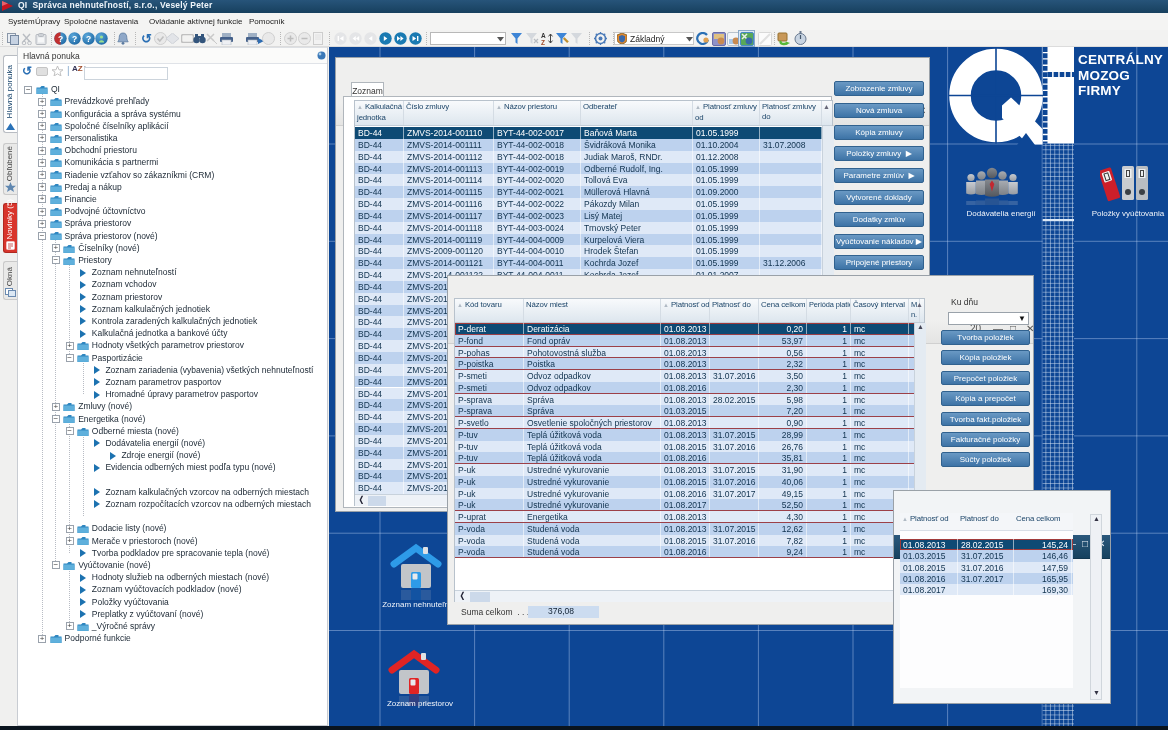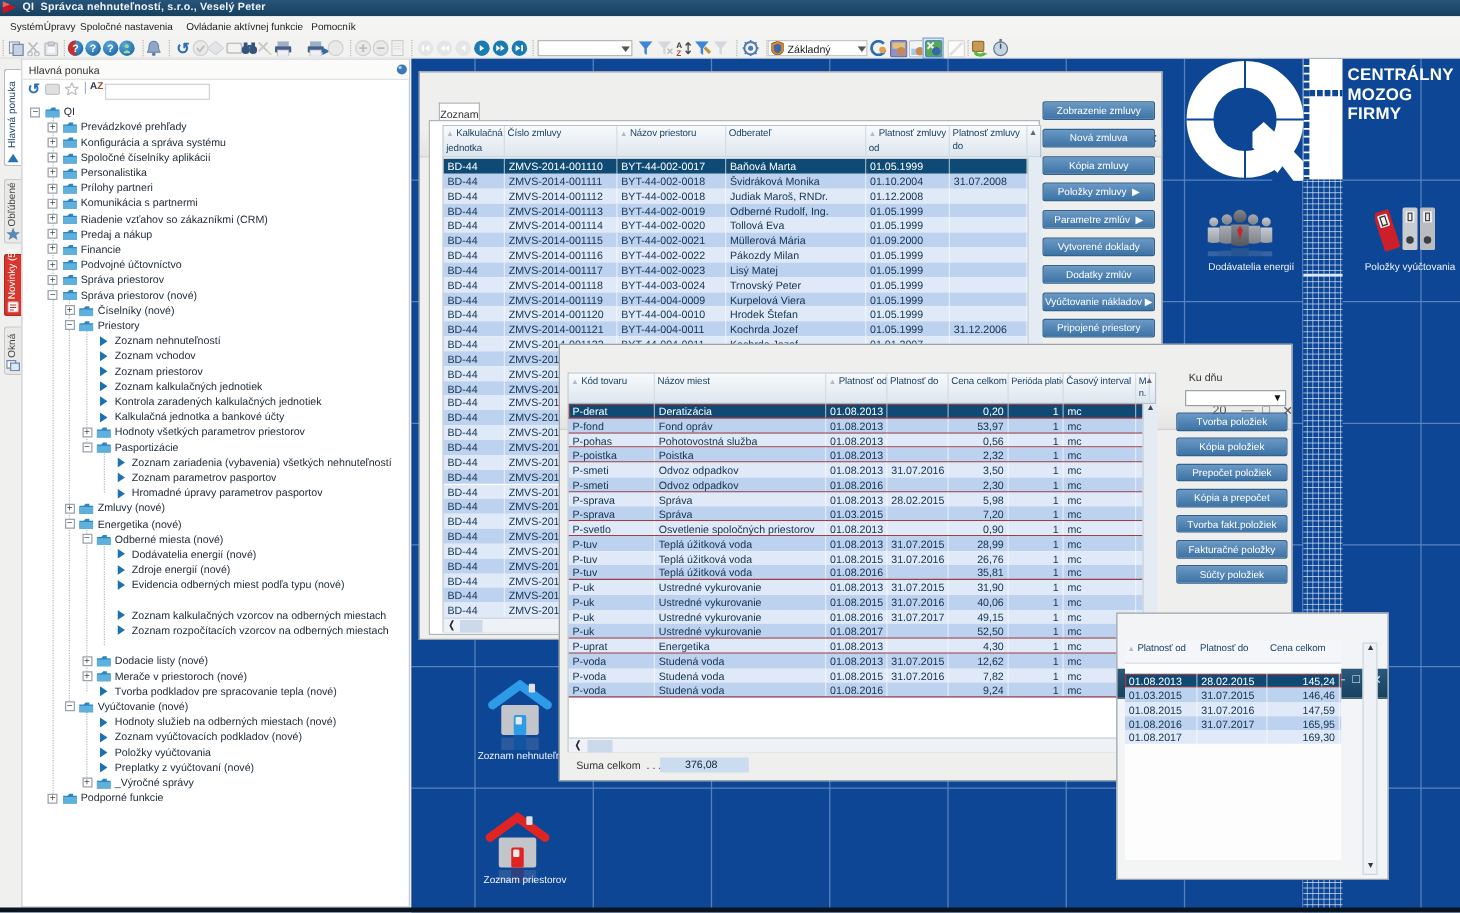--- a/index.html
+++ b/index.html
@@ -463,21 +463,21 @@
             <path d="M0.5 3.5H11.5V8.9H0.5Z" fill="#5fb0dc"></path>
           </svg>
           <span class="abs" style="left:46.6px;top:0.8px;font-size:8.5px;color:#222e3a;white-space:nowrap">Personalistika</span>
         </div>
         <div class="abs" style="top:96.5px;left:0;width:311px;height:12.2px">
           <span class="abs" style="left:20.1px;top:2.1px;width:8px;height:8px;background:#fff;border:1px solid #9aa2ac;line-height:6.5px;font-size:8px;text-align:center;color:#444">+</span>
           <svg class="abs" style="left:31.7px;top:1.6px" width="12" height="9.4">
             <path d="M0.5 2.5H4L5.5 1H8.5V2.5H11.5V8.9H0.5Z" fill="#2e86c0"></path>
             <path d="M0.5 3.5H11.5V8.9H0.5Z" fill="#5fb0dc"></path>
           </svg>
-          <span class="abs" style="left:46.6px;top:0.8px;font-size:8.5px;color:#222e3a;white-space:nowrap">Prílohy partneri</span>
+          <span class="abs" style="left:46.6px;top:0.8px;font-size:8.5px;color:#222e3a;white-space:nowrap">Obchodní priestoru</span>
         </div>
         <div class="abs" style="top:108.7px;left:0;width:311px;height:12.2px">
           <span class="abs" style="left:20.1px;top:2.1px;width:8px;height:8px;background:#fff;border:1px solid #9aa2ac;line-height:6.5px;font-size:8px;text-align:center;color:#444">+</span>
           <svg class="abs" style="left:31.7px;top:1.6px" width="12" height="9.4">
             <path d="M0.5 2.5H4L5.5 1H8.5V2.5H11.5V8.9H0.5Z" fill="#2e86c0"></path>
             <path d="M0.5 3.5H11.5V8.9H0.5Z" fill="#5fb0dc"></path>
           </svg>
           <span class="abs" style="left:46.6px;top:0.8px;font-size:8.5px;color:#222e3a;white-space:nowrap">Komunikácia s partnermi</span>
         </div>
         <div class="abs" style="top:120.9px;left:0;width:311px;height:12.2px">
@@ -637,21 +637,21 @@
             <path d="M0.5 3.5H11.5V8.9H0.5Z" fill="#5fb0dc"></path>
           </svg>
           <span class="abs" style="left:73.8px;top:0.8px;font-size:8.5px;color:#222e3a;white-space:nowrap">Odberné miesta (nové)</span>
         </div>
         <div class="abs" style="top:389.3px;left:0;width:311px;height:12.2px">
           <svg class="abs" style="left:75.8px;top:2.2px" width="6" height="8">
             <polygon points="0,0 6,4 0,8" fill="#1c72b0"></polygon>
           </svg>
           <span class="abs" style="left:87.4px;top:0.8px;font-size:8.5px;color:#222e3a;white-space:nowrap">Dodávatelia energií (nové)</span>
         </div>
-        <div class="abs" style="top:401.5px;left:0;width:311px;height:12.2px">
+        <div class="abs" style="top:401.5px;left:16px;width:311px;height:12.2px">
           <svg class="abs" style="left:75.8px;top:2.2px" width="6" height="8">
             <polygon points="0,0 6,4 0,8" fill="#1c72b0"></polygon>
           </svg>
           <span class="abs" style="left:87.4px;top:0.8px;font-size:8.5px;color:#222e3a;white-space:nowrap">Zdroje energií (nové)</span>
         </div>
         <div class="abs" style="top:413.7px;left:0;width:311px;height:12.2px">
           <svg class="abs" style="left:75.8px;top:2.2px" width="6" height="8">
             <polygon points="0,0 6,4 0,8" fill="#1c72b0"></polygon>
           </svg>
           <span class="abs" style="left:87.4px;top:0.8px;font-size:8.5px;color:#222e3a;white-space:nowrap">Evidencia odberných miest podľa typu (nové)</span>
@@ -800,21 +800,21 @@
           <div class="cell" style="left:49px;width:90px">ZMVS-2014-001114</div>
           <div class="cell" style="left:139px;width:87px">BYT-44-002-0020</div>
           <div class="cell" style="left:226px;width:112px">Tollová Eva</div>
           <div class="cell" style="left:338px;width:67px">01.05.1999</div>
           <div class="cell" style="left:405px;width:62px"></div>
         </div>
         <div class="row rmed" style="top:85.2px;height:11.84px">
           <div class="cell" style="left:0px;width:49px">BD-44</div>
           <div class="cell" style="left:49px;width:90px">ZMVS-2014-001115</div>
           <div class="cell" style="left:139px;width:87px">BYT-44-002-0021</div>
-          <div class="cell" style="left:226px;width:112px">Müllerová Mária</div>
+          <div class="cell" style="left:226px;width:112px">Müllerová Hlavná</div>
           <div class="cell" style="left:338px;width:67px">01.09.2000</div>
           <div class="cell" style="left:405px;width:62px"></div>
         </div>
         <div class="row rlit" style="top:97.0px;height:11.84px">
           <div class="cell" style="left:0px;width:49px">BD-44</div>
           <div class="cell" style="left:49px;width:90px">ZMVS-2014-001116</div>
           <div class="cell" style="left:139px;width:87px">BYT-44-002-0022</div>
           <div class="cell" style="left:226px;width:112px">Pákozdy Milan</div>
           <div class="cell" style="left:338px;width:67px">01.05.1999</div>
           <div class="cell" style="left:405px;width:62px"></div>
@@ -838,21 +838,21 @@
         <div class="row rmed" style="top:132.6px;height:11.84px">
           <div class="cell" style="left:0px;width:49px">BD-44</div>
           <div class="cell" style="left:49px;width:90px">ZMVS-2014-001119</div>
           <div class="cell" style="left:139px;width:87px">BYT-44-004-0009</div>
           <div class="cell" style="left:226px;width:112px">Kurpelová Viera</div>
           <div class="cell" style="left:338px;width:67px">01.05.1999</div>
           <div class="cell" style="left:405px;width:62px"></div>
         </div>
         <div class="row rlit" style="top:144.4px;height:11.84px">
           <div class="cell" style="left:0px;width:49px">BD-44</div>
-          <div class="cell" style="left:49px;width:90px">ZMVS-2014-001120</div>
+          <div class="cell" style="left:49px;width:90px">ZMVS-2009-001120</div>
           <div class="cell" style="left:139px;width:87px">BYT-44-004-0010</div>
           <div class="cell" style="left:226px;width:112px">Hrodek Štefan</div>
           <div class="cell" style="left:338px;width:67px">01.05.1999</div>
           <div class="cell" style="left:405px;width:62px"></div>
         </div>
         <div class="row rmed" style="top:156.2px;height:11.84px">
           <div class="cell" style="left:0px;width:49px">BD-44</div>
           <div class="cell" style="left:49px;width:90px">ZMVS-2014-001121</div>
           <div class="cell" style="left:139px;width:87px">BYT-44-004-0011</div>
           <div class="cell" style="left:226px;width:112px">Kochrda Jozef</div>

